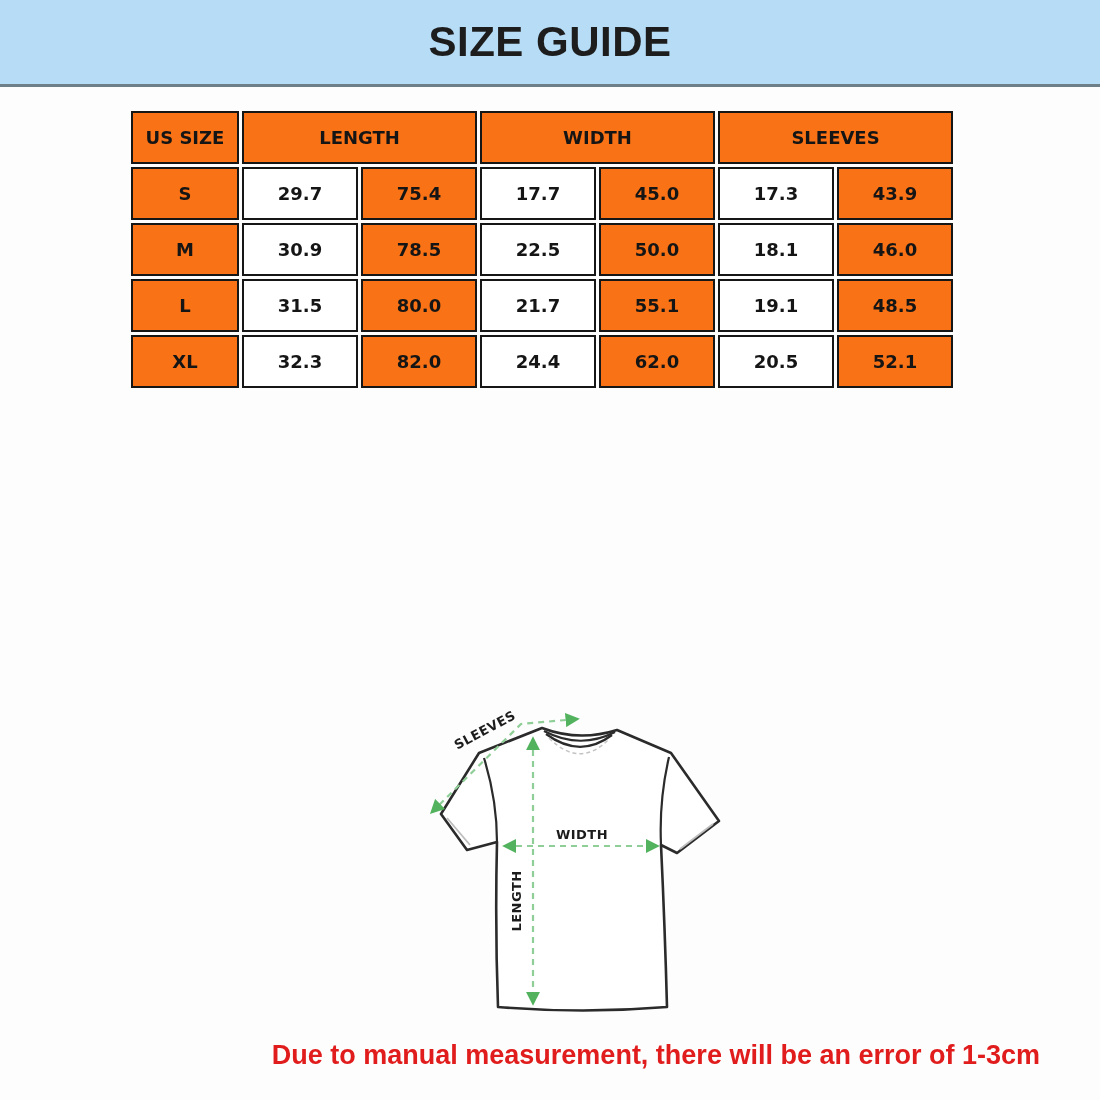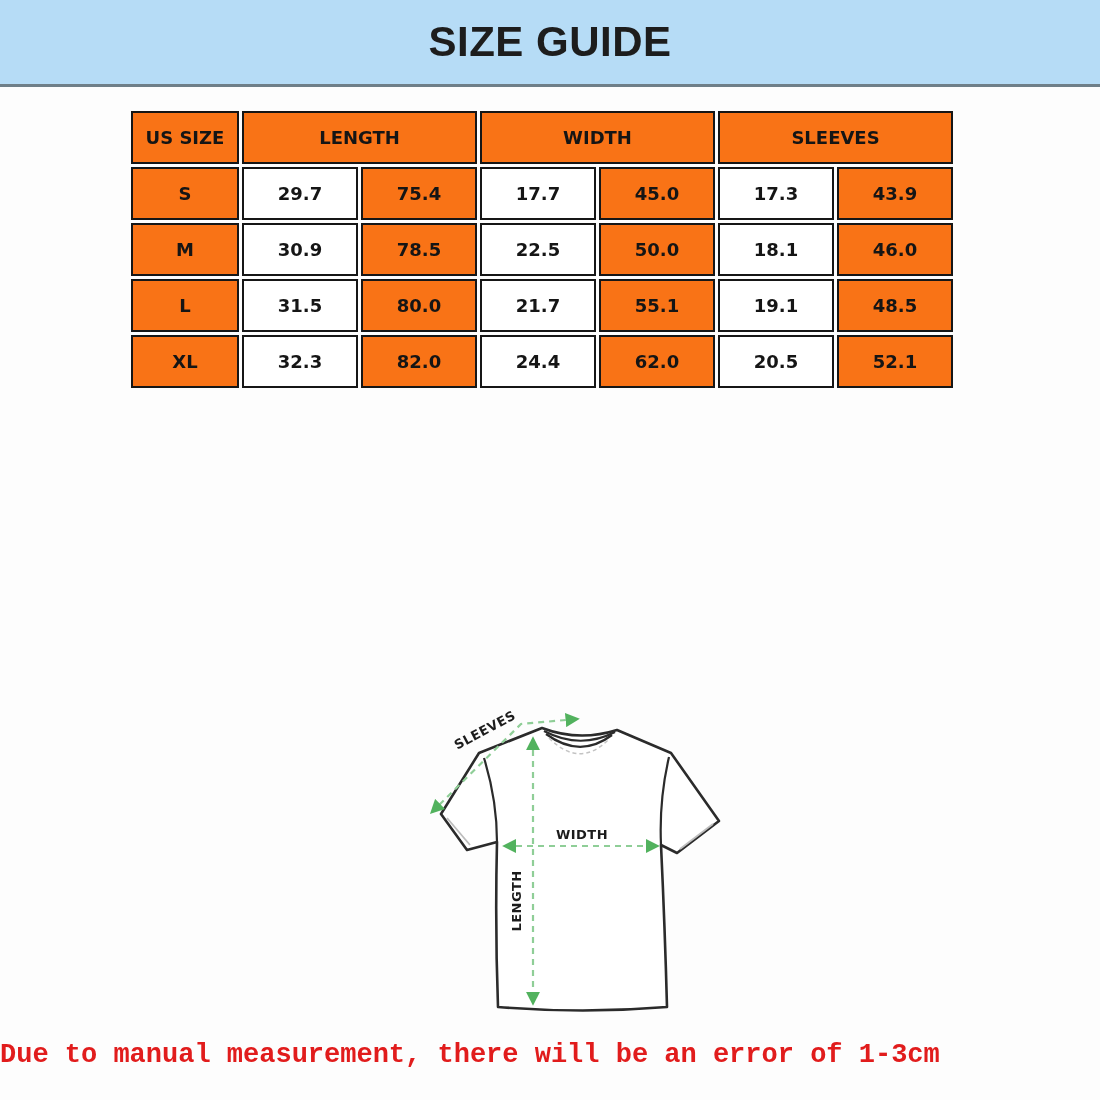--- a/index.html
+++ b/index.html
@@ -33,22 +33,22 @@
     height:53px; padding:0;
     text-align:center; vertical-align:middle;
     font-weight:bold; font-size:18px; color:#151515;
     background:#ffffff;
   }
   .size .grp { font-size:18px; }
   .size .shade { background:#f97316; }
   .tshirt-wrap { position:absolute; left:400px; top:690px; width:400px; height:360px; }
   .note {
     position:absolute; top:1040px; left:0; width:1040px;
-    text-align:left;
-    font-family:Liberation Mono, monospace;
+    text-align:right;
+    font-family:Liberation Sans, sans-serif;
     font-size:27px; font-weight:bold; color:#e11c1c;
   }
   svg text.diaglabel {
     font-family:"DejaVu Sans", sans-serif;
     font-weight:bold; font-size:13px; fill:#1c1c1c; letter-spacing:0.5px;
   }
 </style>
 </head>
 <body>
 

